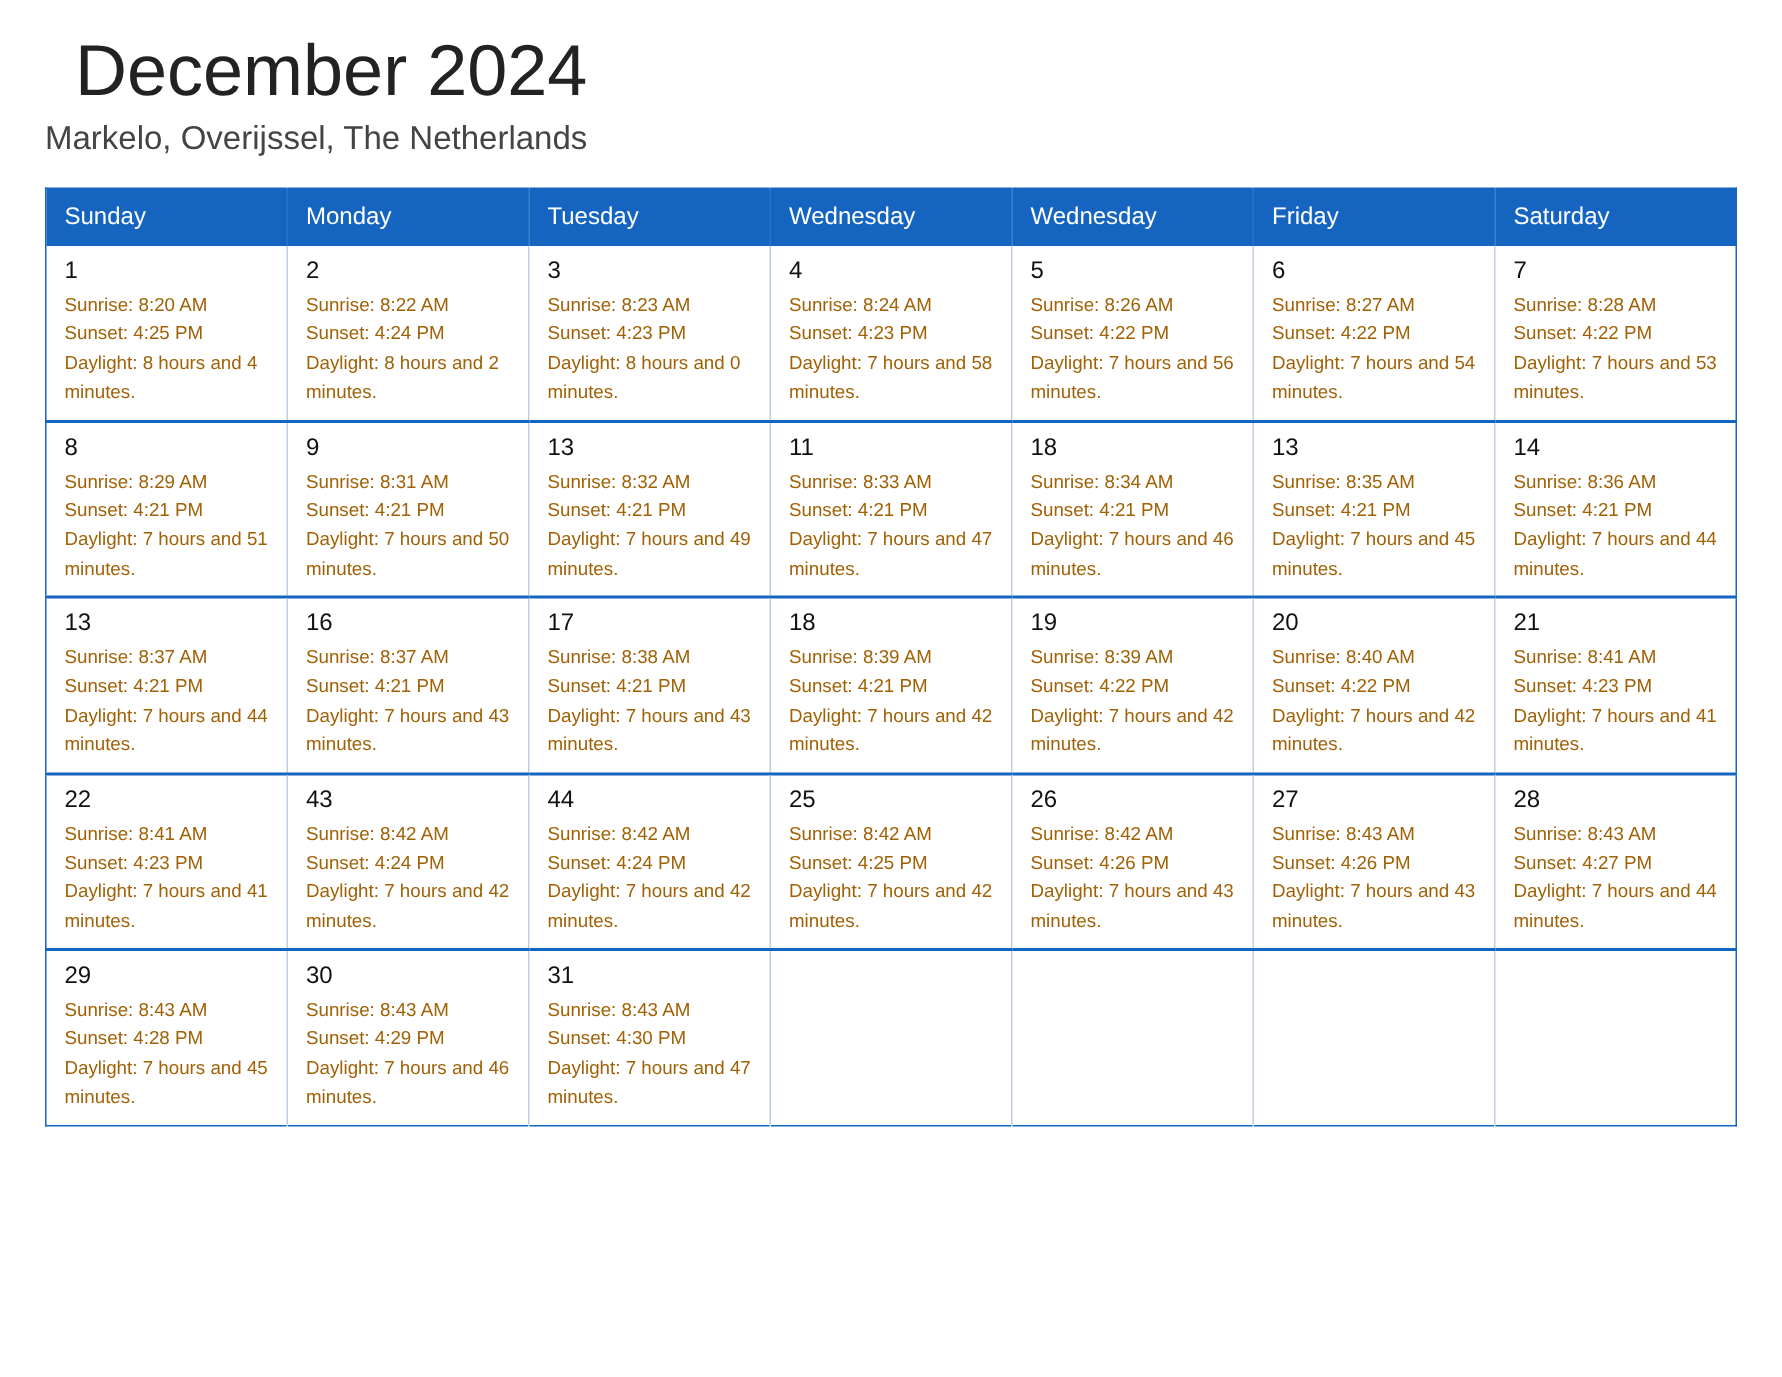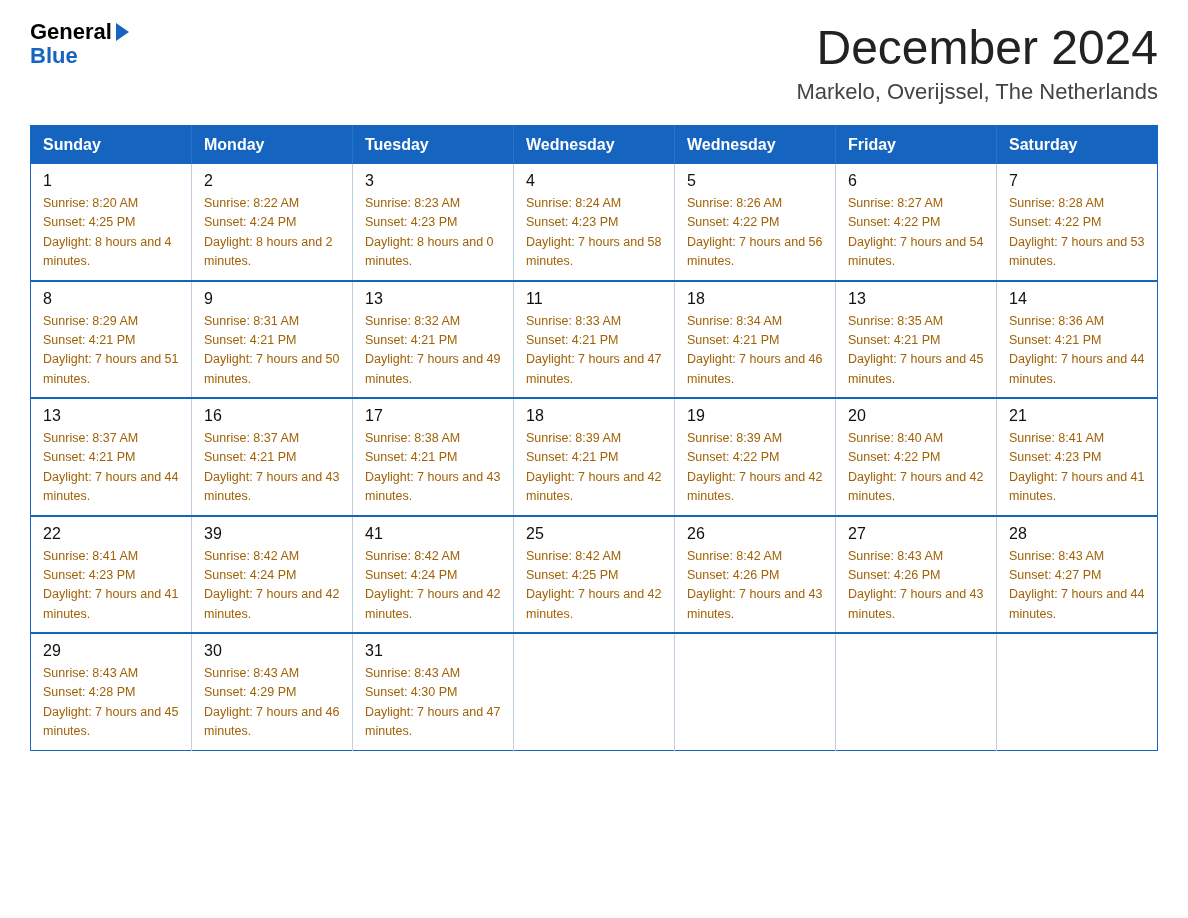--- a/index.html
+++ b/index.html
@@ -36,21 +36,21 @@
     }
     .calendar-table {
       width: 100%;
       border-collapse: collapse;
       border: 1.5px solid #1565c0;
     }
     .calendar-table th {
       background-color: #1565c0;
       color: #fff;
       font-size: 16px;
-      font-weight: bold;
+      font-weight: normal;
       padding: 10px 12px;
       text-align: left;
       border-right: 1px solid #2176c7;
     }
     .calendar-table th:last-child {
       border-right: none;
     }
     .calendar-table td {
       vertical-align: top;
       padding: 8px 12px;
@@ -80,29 +80,20 @@
       color: #a16207;
     }
     .empty-cell {
       background: #fff;
     }
   </style>
 </head>
 <body>
 
 <div class="header-area">
-  <div class="logo">
-    <div style="display:flex;flex-direction:column;line-height:1.1;">
-      <div style="display:flex;align-items:center;">
-        <span style="font-size:22px;font-weight:bold;color:#000;">General</span>
-        <span style="display:inline-block;margin-left:4px;width:0;height:0;border-left:13px solid #1565c0;border-top:9px solid transparent;border-bottom:9px solid transparent;"></span>
-      </div>
-      <span style="font-size:22px;font-weight:bold;color:#1565c0;margin-left:0;">Blue</span>
-    </div>
-  </div>
   <div class="title-area">
     <div class="month-title">December 2024</div>
     <div class="location-title">Markelo, Overijssel, The Netherlands</div>
   </div>
 </div>
 
 <table class="calendar-table">
   <thead>
     <tr>
       <th>Sunday</th>
@@ -204,25 +195,25 @@
           <span class="day-number">21</span>
           <div class="day-info">Sunrise: 8:41 AM<br>Sunset: 4:23 PM<br>Daylight: 7 hours and 41 minutes.</div>
         </td>
       </tr>
       <tr>
         <td>
           <span class="day-number">22</span>
           <div class="day-info">Sunrise: 8:41 AM<br>Sunset: 4:23 PM<br>Daylight: 7 hours and 41 minutes.</div>
         </td>
         <td>
-          <span class="day-number">39</span>
+          <span class="day-number">43</span>
           <div class="day-info">Sunrise: 8:42 AM<br>Sunset: 4:24 PM<br>Daylight: 7 hours and 42 minutes.</div>
         </td>
         <td>
-          <span class="day-number">41</span>
+          <span class="day-number">44</span>
           <div class="day-info">Sunrise: 8:42 AM<br>Sunset: 4:24 PM<br>Daylight: 7 hours and 42 minutes.</div>
         </td>
         <td>
           <span class="day-number">25</span>
           <div class="day-info">Sunrise: 8:42 AM<br>Sunset: 4:25 PM<br>Daylight: 7 hours and 42 minutes.</div>
         </td>
         <td>
           <span class="day-number">26</span>
           <div class="day-info">Sunrise: 8:42 AM<br>Sunset: 4:26 PM<br>Daylight: 7 hours and 43 minutes.</div>
         </td>

